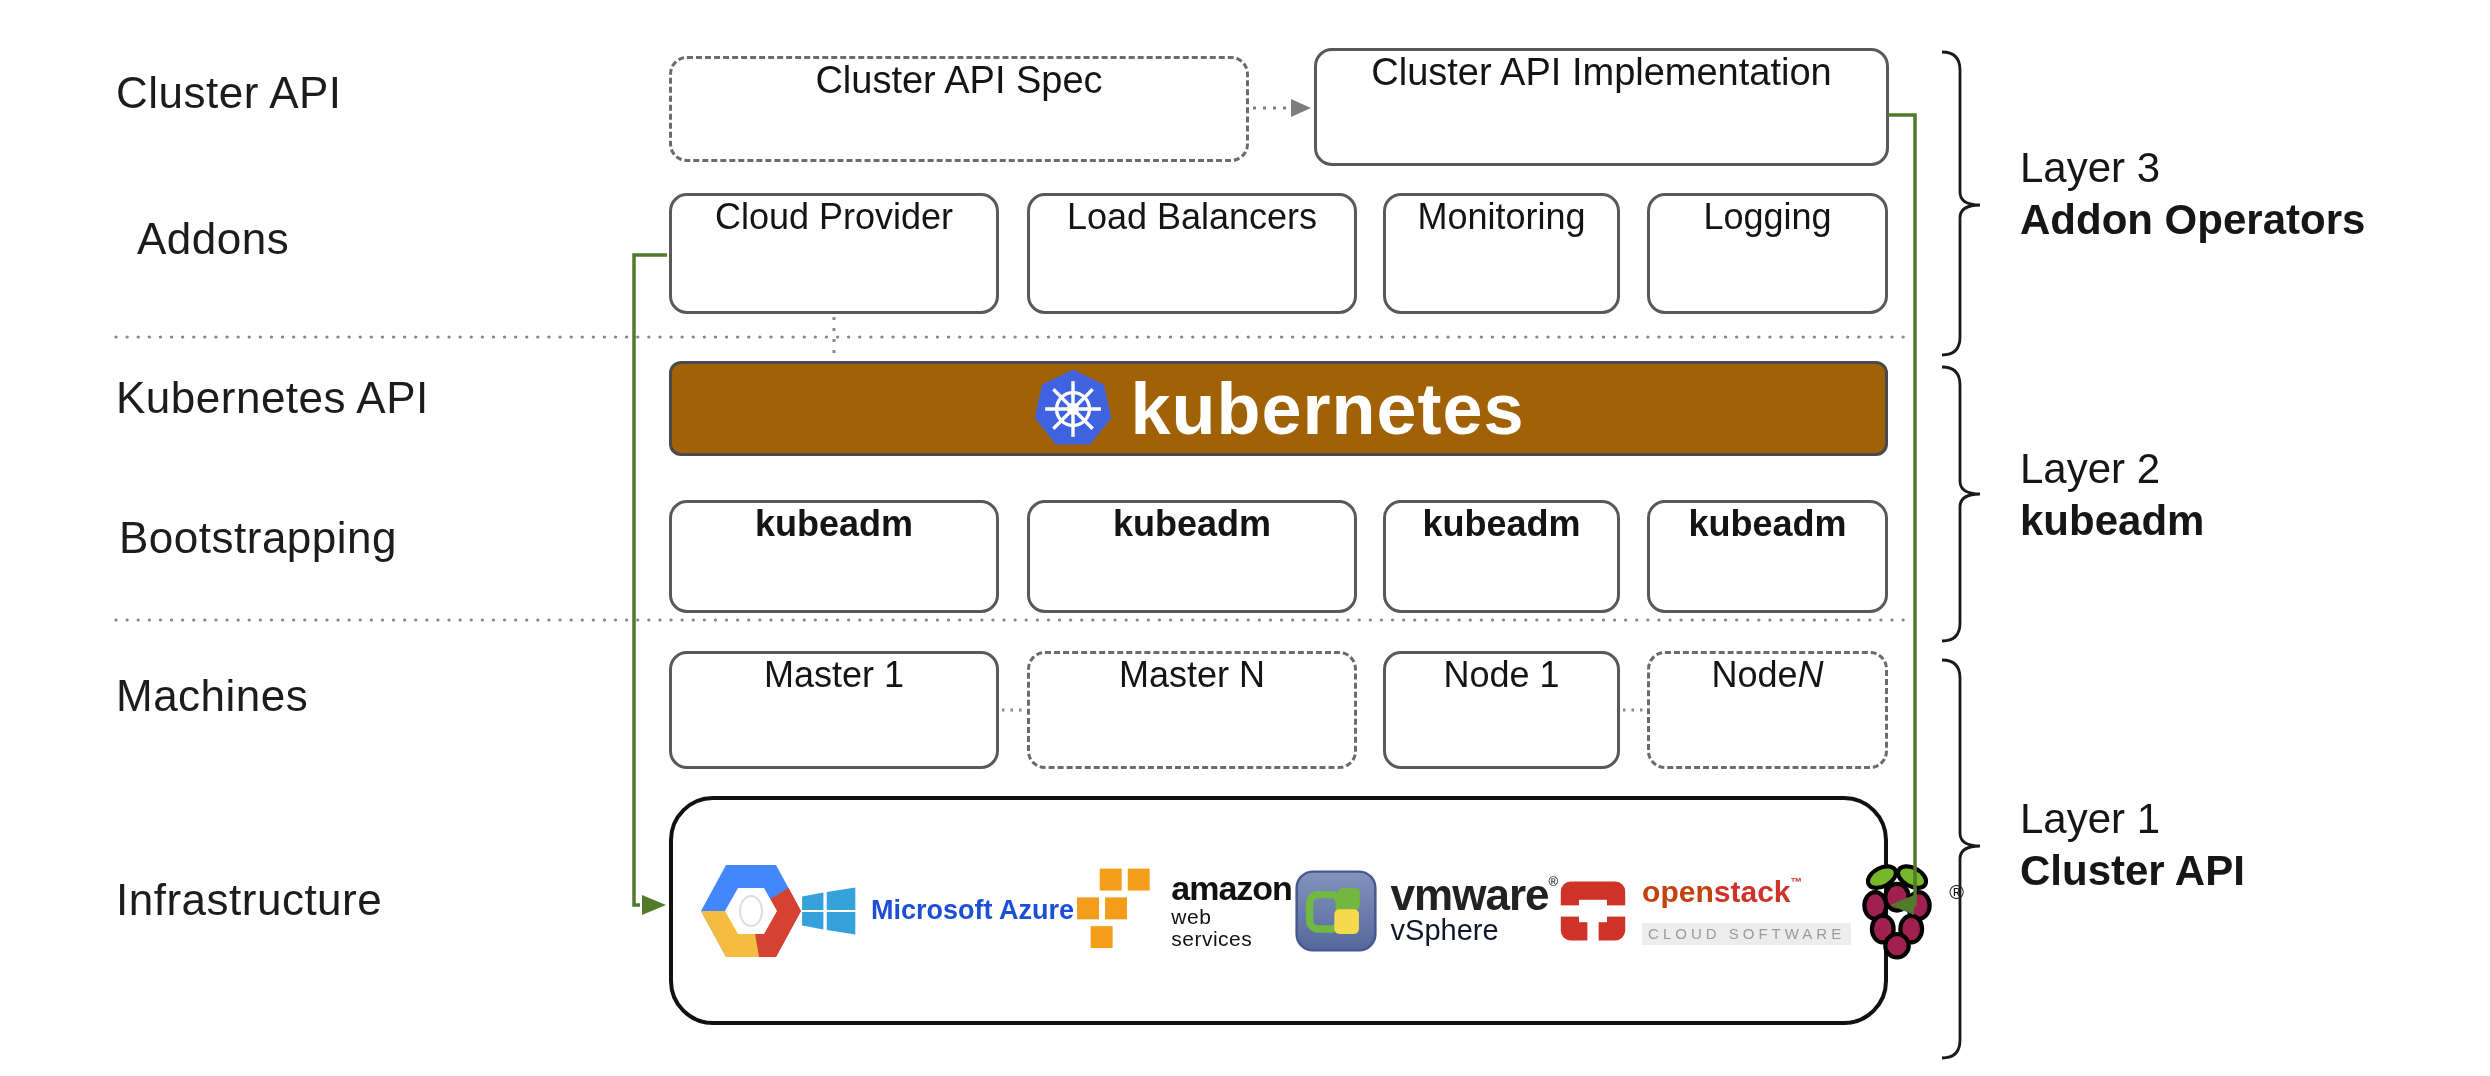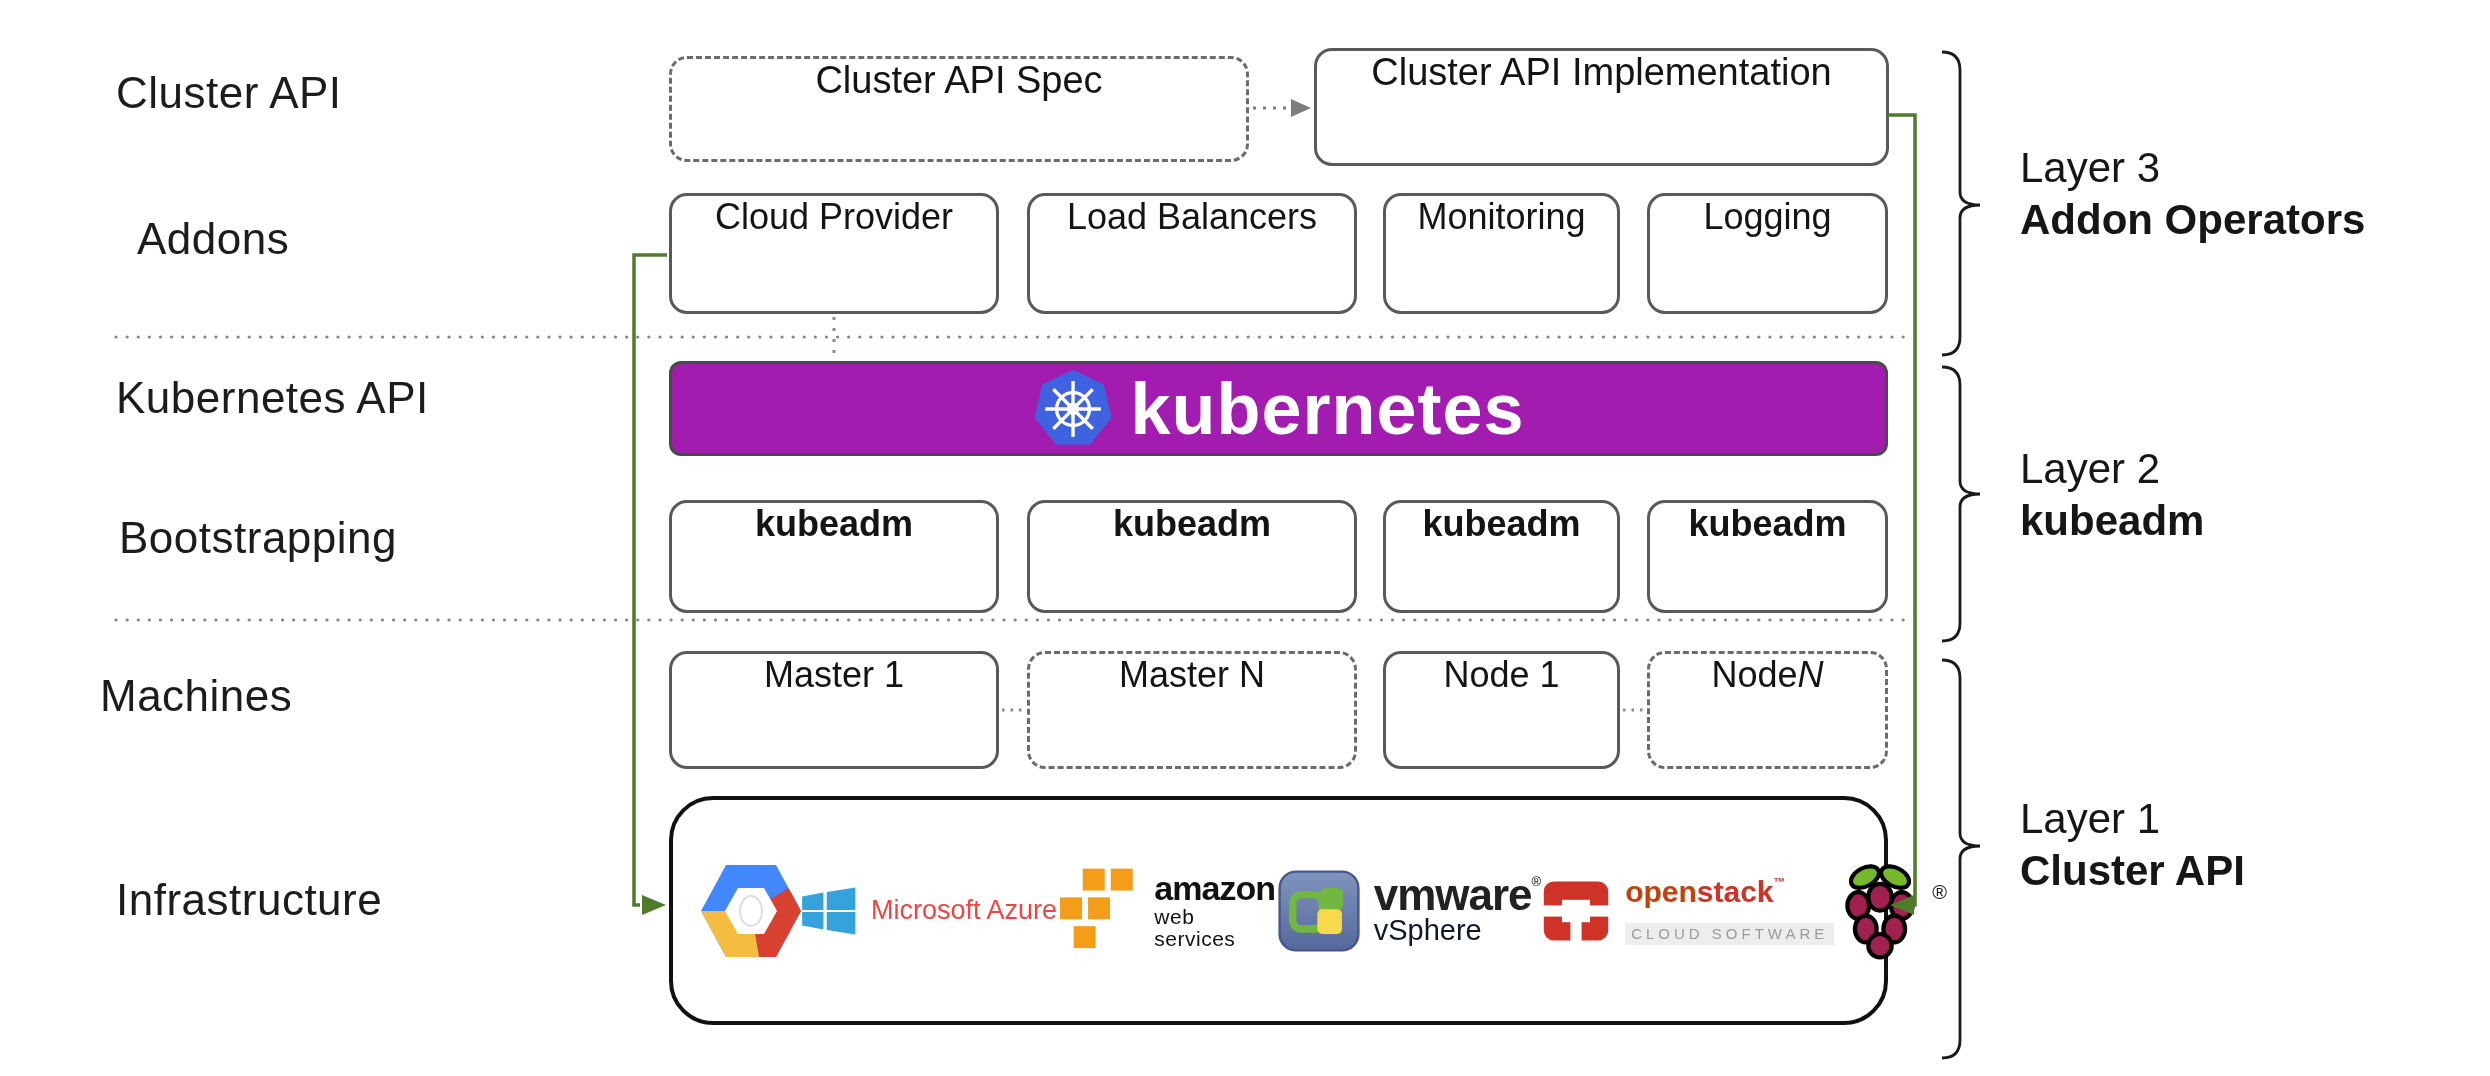--- a/index.html
+++ b/index.html
@@ -13,32 +13,32 @@
 
   
   .box{position:absolute;background:#fff;border:3px solid #595959;border-radius:18px;
        display:flex;justify-content:center;font-size:38px;color:#141414;
        box-sizing:border-box;white-space:nowrap;}
   .box.small{font-size:36px;}
   .box.dashed{border-style:dashed;border-color:#6b6b6b;}
   .box.bold{font-weight:bold;}
 
   
-  .banner{position:absolute;background:#a21caf;border:3px solid #4a4a4a;border-radius:12px;
+  .banner{position:absolute;background:#a16207;border:3px solid #4a4a4a;border-radius:12px;
           display:flex;align-items:center;justify-content:center;box-sizing:border-box;}
   .banner .k8s-word{color:#ffffff;font-weight:bold;font-size:72px;letter-spacing:1px;
                     margin-left:16px;white-space:nowrap;}
 
   
   .infra{position:absolute;background:#fff;border:4px solid #111111;border-radius:44px;
          box-sizing:border-box;display:flex;align-items:center;justify-content:space-between;
          padding:0 70px 0 28px;}
   .logo{display:flex;align-items:center;gap:14px;}
   .logo-textcol{display:flex;flex-direction:column;line-height:1.05;}
-  .azure-text{color:#ef4444;font-weight:normal;font-size:27px;white-space:nowrap;}
+  .azure-text{color:#1d4ed8;font-weight:bold;font-size:27px;white-space:nowrap;}
   .aws-main{color:#111;font-weight:bold;font-size:34px;letter-spacing:-1px;}
   .aws-sub{color:#111;font-size:21px;letter-spacing:.5px;}
   .vmware-main{color:#222;font-weight:bold;font-size:44px;letter-spacing:-1px;line-height:.9;}
   .vmware-mark{font-size:13px;vertical-align:top;}
   .vmware-sub{color:#0f172a;font-size:29px;}
   .os-word{font-size:30px;font-weight:600;white-space:nowrap;}
   .os-open{color:#c2410c;}
   .os-stack{color:#cf3327;}
   .os-tm{color:#cf3327;font-size:12px;vertical-align:top;}
   .os-bar{margin-top:16px;background:#ededed;color:#9a9a9a;font-size:15px;letter-spacing:4px;
@@ -53,21 +53,21 @@
 </style>
 </head>
 <body>
 
 <div class="canvas">
 
   <div class="rail-label" style="left:116px;top:93px">Cluster API</div>
   <div class="rail-label" style="left:137px;top:239px">Addons</div>
   <div class="rail-label" style="left:116px;top:398px">Kubernetes API</div>
   <div class="rail-label" style="left:119px;top:538px">Bootstrapping</div>
-  <div class="rail-label" style="left:100px;top:696px">Machines</div>
+  <div class="rail-label" style="left:116px;top:696px">Machines</div>
   <div class="rail-label" style="left:116px;top:900px">Infrastructure</div>
 
   <div class="box dashed" style="left:669px;top:56px;width:580px;height:106px">
     <span>Cluster API Spec</span>
   </div>
   <div class="box" style="left:1314px;top:48px;width:575px;height:118px">
     <span>Cluster API Implementation</span>
   </div>
 
   <div class="box small" style="left:669px;top:193px;width:330px;height:121px">

